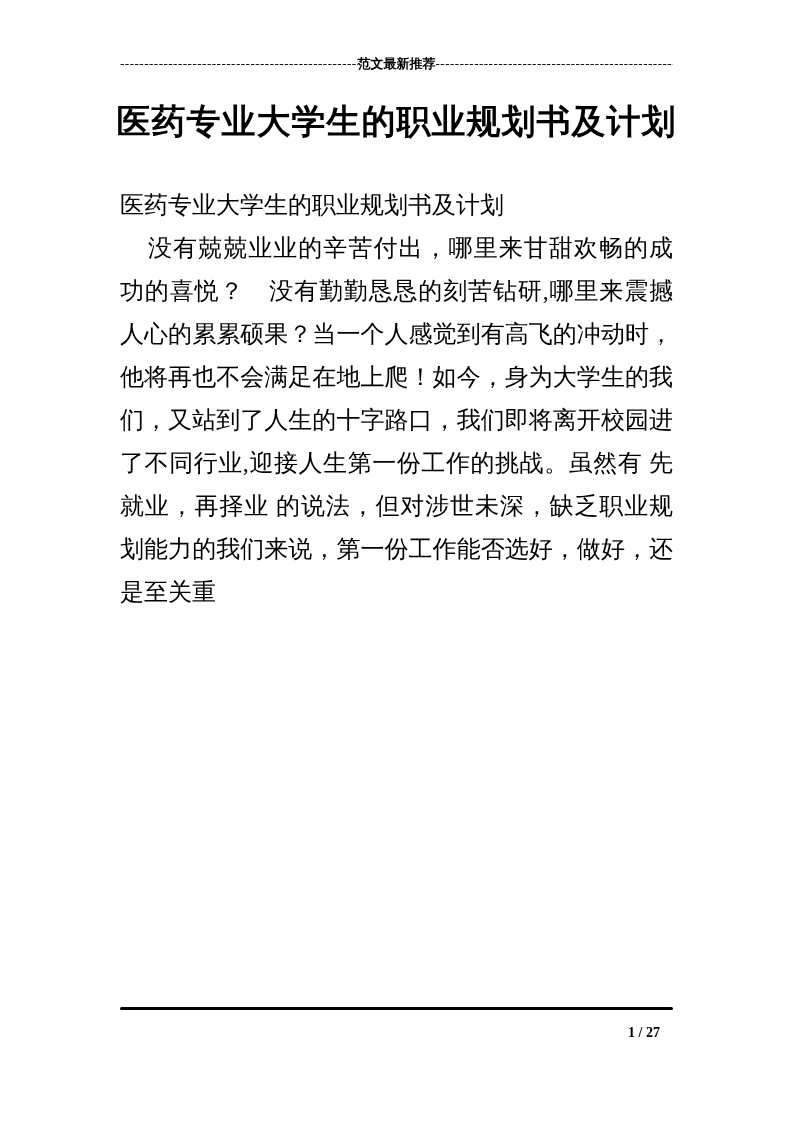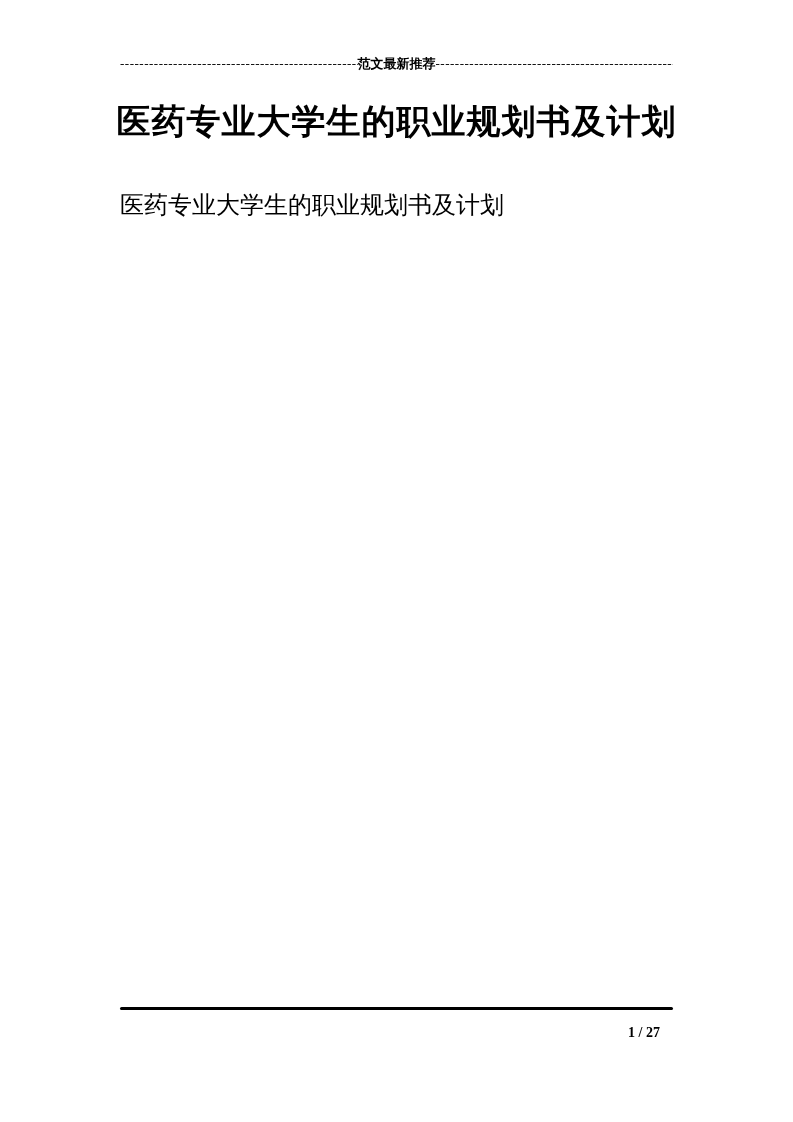--- a/index.html
+++ b/index.html
@@ -96,19 +96,20 @@
   <div class="doc-header">
     <span class="dashes">--------------------------------------------------------------------------------------------------------------------</span>
     <span class="header-label">范文最新推荐</span>
     <span class="dashes">--------------------------------------------------------------------------------------------------------------------</span>
   </div>
 
   <h1 class="doc-title">医药专业大学生的职业规划书及计划</h1>
 
   <div class="doc-body">
     <p class="para">医药专业大学生的职业规划书及计划</p>
+    <p class="para indent">没有兢兢业业的辛苦付出，哪里来甘甜欢畅的成功的喜悦？　没有勤勤恳恳的刻苦钻研,哪里来震撼人心的累累硕果？当一个人感觉到有高飞的冲动时，他将再也不会满足在地上爬！如今，身为大学生的我们，又站到了人生的十字路口，我们即将离开校园进了不同行业,迎接人生第一份工作的挑战。虽然有 先就业，再择业 的说法，但对涉世未深，缺乏职业规划能力的我们来说，第一份工作能否选好，做好，还是至关重</p>
   </div>
 
   <div class="footer-rule"></div>
 
   <div class="page-number">1 / 27</div>
 
 </div>
 
 </body></html>

